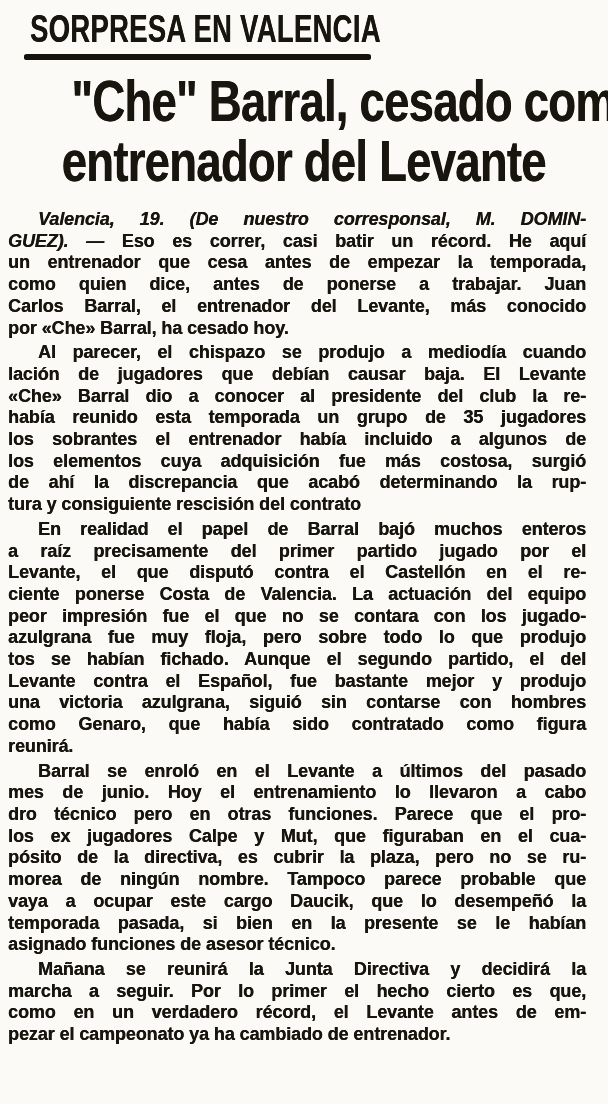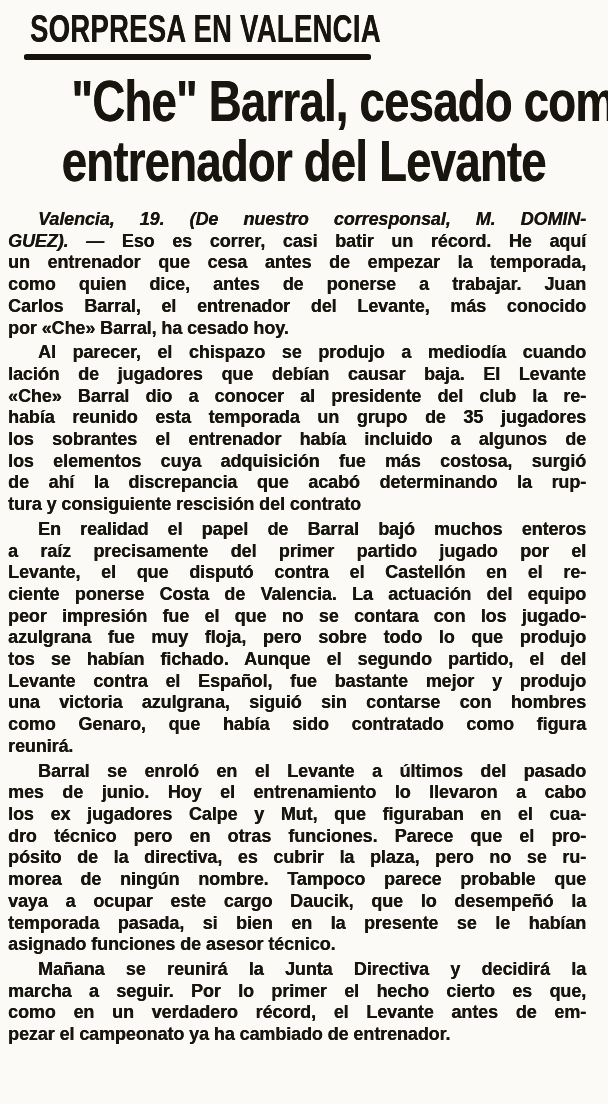--- a/index.html
+++ b/index.html
@@ -121,22 +121,22 @@
         <div class="pline"><span>azulgrana fue muy floja, pero sobre todo lo que produjo</span></div>
         <div class="pline"><span>tos se habían fichado. Aunque el segundo partido, el del</span></div>
         <div class="pline"><span>Levante contra el Español, fue bastante mejor y produjo</span></div>
         <div class="pline"><span>una victoria azulgrana, siguió sin contarse con hombres</span></div>
         <div class="pline"><span>como Genaro, que había sido contratado como figura</span></div>
         <div class="pline last"><span>reunirá.</span></div>
       </div>
       <div class="paragraph">
         <div class="pline first"><span>Barral se enroló en el Levante a últimos del pasado</span></div>
         <div class="pline"><span>mes de junio. Hoy el entrenamiento lo llevaron a cabo</span></div>
+        <div class="pline"><span>dro técnico pero en otras funciones. Parece que el pro-</span></div>
         <div class="pline"><span>los ex jugadores Calpe y Mut, que figuraban en el cua-</span></div>
-        <div class="pline"><span>dro técnico pero en otras funciones. Parece que el pro-</span></div>
         <div class="pline"><span>pósito de la directiva, es cubrir la plaza, pero no se ru-</span></div>
         <div class="pline"><span>morea de ningún nombre. Tampoco parece probable que</span></div>
         <div class="pline"><span>vaya a ocupar este cargo Daucik, que lo desempeñó la</span></div>
         <div class="pline"><span>temporada pasada, si bien en la presente se le habían</span></div>
         <div class="pline last"><span>asignado funciones de asesor técnico.</span></div>
       </div>
       <div class="paragraph">
         <div class="pline first"><span>Mañana se reunirá la Junta Directiva y decidirá la</span></div>
         <div class="pline"><span>marcha a seguir. Por lo primer el hecho cierto es que,</span></div>
         <div class="pline"><span>como en un verdadero récord, el Levante antes de em-</span></div>

